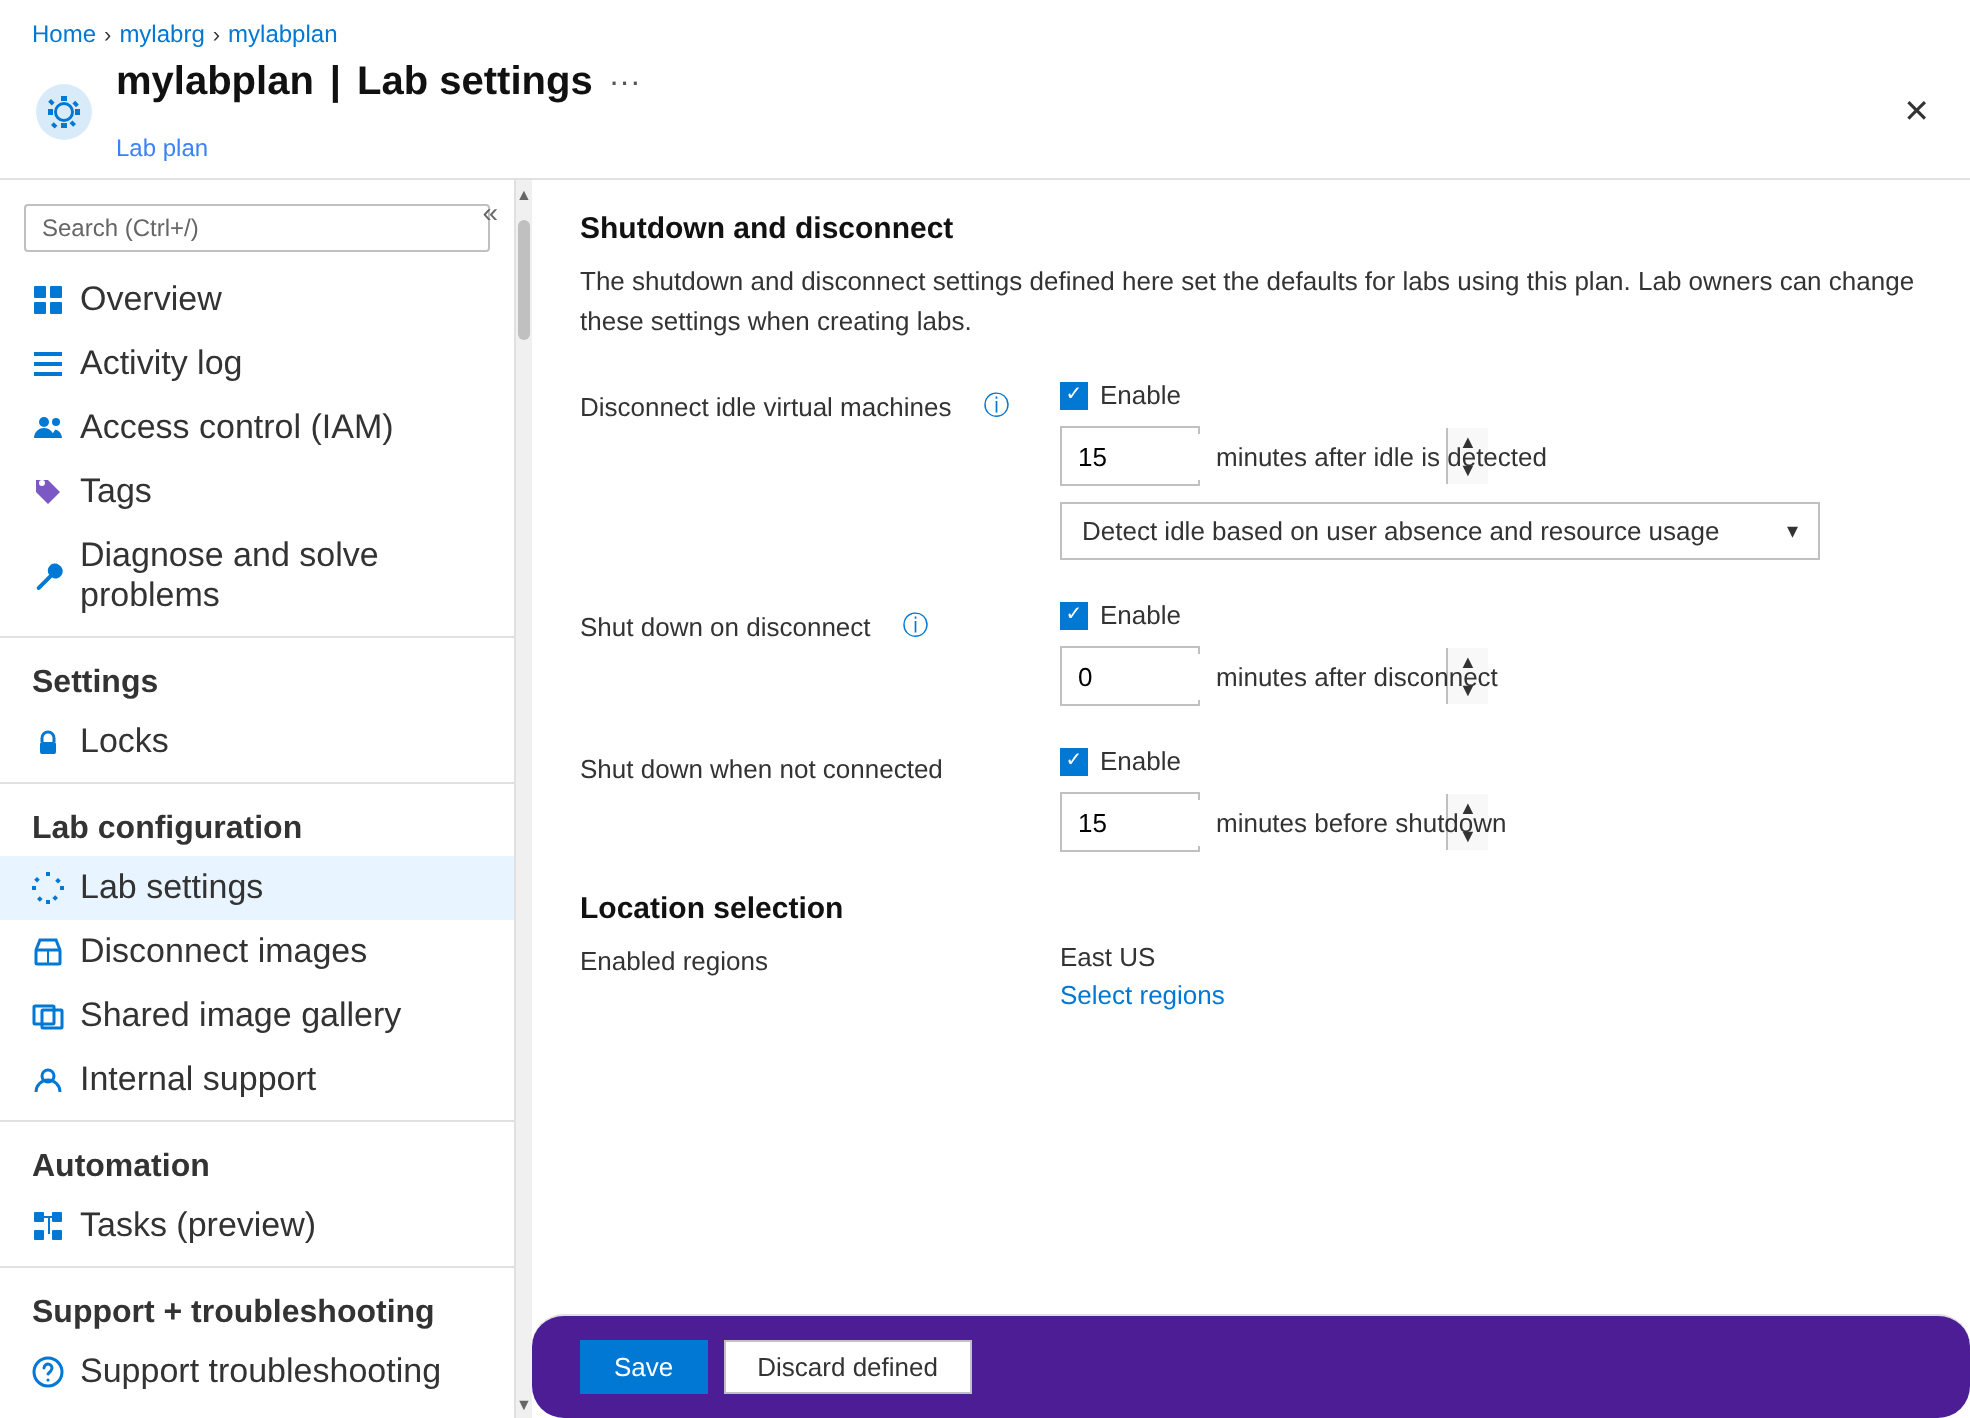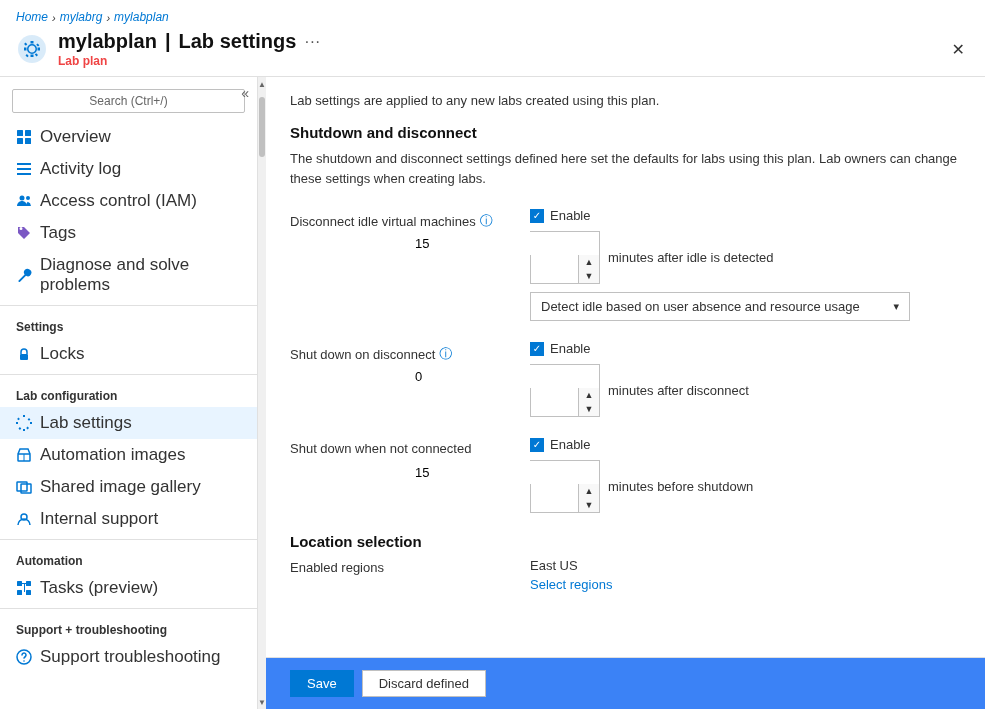--- a/index.html
+++ b/index.html
@@ -1,79 +1,79 @@
 <!DOCTYPE html>
 <html><head>
   <meta charset="utf-8">
   <style>
     * { box-sizing: border-box; margin: 0; padding: 0; }
     body { font-family: 'Segoe UI', Arial, sans-serif; font-size: 13px; color: #333; background: #fff; display: flex; flex-direction: column; height: 709px; width: 985px; overflow: hidden; }
 
     .top-bar { display: flex; align-items: center; justify-content: space-between; padding: 10px 16px 0 16px; }
-    .breadcrumb { display: flex; align-items: flex-end; gap: 4px; font-size: 12px; color: #0078d4; font-style: italic; }
+    .breadcrumb { display: flex; align-items: flex-end; gap: 4px; font-size: 12px; color: #0078d4; }
     .breadcrumb span { color: #333; }
     .breadcrumb a { color: #0078d4; text-decoration: none; }
     .breadcrumb-sep { color: #666; font-size: 11px; }
 
     .header { display: flex; align-items: center; padding: 6px 16px 8px 16px; border-bottom: 1px solid #e0e0e0; }
     .header-icon { width: 32px; height: 32px; margin-right: 10px; }
     .header-title-group { flex: 1; }
     .header-title { font-size: 20px; font-weight: 600; color: #111; display: flex; align-items: center; gap: 8px; }
-    .header-subtitle { font-size: 12px; color: #ef4444; margin-top: 1px; font-weight: bold; }
+    .header-subtitle { font-size: 12px; color: #3b82f6; margin-top: 14px; }
     .header-close { font-size: 16px; color: #333; cursor: pointer; background: none; border: none; padding: 4px; }
 
     .main-layout { display: flex; flex: 1; overflow: hidden; }
 
     
     .sidebar { width: 258px; min-width: 258px; border-right: 1px solid #e0e0e0; overflow-y: auto; padding: 8px 0; background: #fff; position: relative; }
     .sidebar-search { margin: 4px 12px 8px 12px; }
-    .sidebar-search input { width: 100%; border: 1px solid #c0c0c0; border-radius: 2px; padding: 4px 8px; font-size: 12px; color: #333; outline: none; text-align: center; }
+    .sidebar-search input { width: 100%; border: 1px solid #c0c0c0; border-radius: 2px; padding: 4px 8px; font-size: 12px; color: #333; outline: none; }
     .sidebar-search input::placeholder { color: #666; }
     .sidebar-collapse { position: absolute; top: 8px; right: 8px; cursor: pointer; color: #666; font-size: 14px; }
 
     .sidebar-item { display: flex; align-items: center; gap: 8px; padding: 6px 16px; cursor: pointer; color: #333; font-size: 17px; }
     .sidebar-item.active { background: #e8f4ff; font-weight: 500; }
     .sidebar-item-icon { width: 16px; height: 16px; display: flex; align-items: center; justify-content: center; flex-shrink: 0; }
 
-    .sidebar-section-label { font-size: 12px; font-weight: 600; color: #333; padding: 10px 16px 4px 16px; }
+    .sidebar-section-label { font-size: 16px; font-weight: 600; color: #333; padding: 10px 16px 4px 16px; }
     .sidebar-divider { border: none; border-top: 1px solid #e0e0e0; margin: 4px 0; }
 
     
     .content { flex: 1; overflow-y: auto; padding: 16px 24px; }
     .content-description { color: #333; font-size: 13px; margin-bottom: 16px; }
     .section-title { font-size: 15px; font-weight: 600; color: #111; margin-bottom: 8px; }
     .section-desc { font-size: 13px; color: #333; margin-bottom: 20px; line-height: 1.5; }
 
     .setting-row { display: flex; align-items: flex-start; margin-bottom: 20px; }
-    .setting-label { width: 240px; min-width: 240px; font-size: 13px; color: #333; padding-top: 4px; display: flex; align-items: center; gap: 4px; }
+    .setting-label { width: 240px; min-width: 240px; font-size: 13px; color: #333; padding-top: 4px; display: flex; align-items: center; gap: 16px; }
     .setting-info-icon { color: #0078d4; font-size: 13px; cursor: pointer; }
     .setting-controls { flex: 1; display: flex; flex-direction: column; gap: 8px; }
 
     .checkbox-row { display: flex; align-items: center; gap: 6px; }
     .checkbox-blue { width: 14px; height: 14px; background: #0078d4; border: 1px solid #0078d4; display: flex; align-items: center; justify-content: center; flex-shrink: 0; }
     .checkbox-blue::after { content: '✓'; color: #fff; font-size: 10px; line-height: 1; }
     .checkbox-label { font-size: 13px; color: #333; }
     .input-with-unit { display: flex; align-items: center; gap: 8px; }
-    .spinner-wrap { display: flex; align-items: flex-end; border: 1px solid #c0c0c0; width: 70px; flex-direction: column; }
+    .spinner-wrap { display: flex; align-items: center; border: 1px solid #c0c0c0; width: 70px; }
     .spinner-value { flex: 1; border: none; padding: 4px 8px; font-size: 13px; outline: none; text-align: left; }
     .spinner-arrows { display: flex; flex-direction: column; border-left: 1px solid #c0c0c0; }
     .spinner-arrow { width: 20px; height: 14px; display: flex; align-items: center; justify-content: center; cursor: pointer; background: #f8f8f8; font-size: 9px; color: #333; border: none; line-height: 1; }
     .unit-label { font-size: 13px; color: #333; }
 
     .dropdown-select { display: flex; align-items: center; border: 1px solid #c0c0c0; padding: 6px 10px; width: 380px; cursor: pointer; background: #fff; justify-content: space-between; font-size: 13px; }
     .dropdown-arrow { color: #333; font-size: 11px; }
 
     .location-section { margin-top: 8px; }
     .location-row { display: flex; align-items: flex-start; margin-bottom: 4px; }
     .location-label { width: 240px; min-width: 240px; font-size: 13px; color: #333; padding-top: 2px; }
     .location-values { display: flex; flex-direction: column; gap: 4px; }
     .location-value { font-size: 13px; color: #333; }
     .select-regions-link { color: #0078d4; font-size: 13px; cursor: pointer; text-decoration: none; }
 
-    .content-footer { display: flex; align-items: flex-start; gap: 8px; padding: 12px 24px; border-top: 1px solid #e0e0e0; background: #3b82f6; }
+    .content-footer { display: flex; align-items: flex-start; gap: 8px; padding: 12px 24px; border-top: 1px solid #e0e0e0; background: #4c1d95; border-radius: 16px; }
     .btn-save { background: #0078d4; color: #fff; border: 1px solid #0078d4; padding: 5px 16px; font-size: 13px; cursor: pointer; }
     .btn-discard { background: #fff; color: #333; border: 1px solid #c0c0c0; padding: 5px 16px; font-size: 13px; cursor: pointer; }
 
     
     .sidebar::-webkit-scrollbar, .content::-webkit-scrollbar { width: 6px; }
     .sidebar::-webkit-scrollbar-thumb, .content::-webkit-scrollbar-thumb { background: #c0c0c0; border-radius: 3px; }
 
     
     .scroll-track { width: 8px; background: #f0f0f0; position: relative; }
     .scroll-thumb { width: 6px; height: 60px; background: #c0c0c0; border-radius: 3px; position: absolute; top: 20px; left: 1px; }
@@ -199,21 +199,21 @@
       <span>Lab settings</span>
     </div>
     <div class="sidebar-item">
       <div class="sidebar-item-icon">
         <svg width="16" height="16" viewBox="0 0 16 16" fill="#0078d4">
             <rect x="2" y="7" width="12" height="7" rx="0.5" fill="none" stroke="#0078d4" stroke-width="1.5"></rect>
             <path d="M2 7l2-5h8l2 5" fill="none" stroke="#0078d4" stroke-width="1.5"></path>
             <line x1="8" y1="7" x2="8" y2="14" stroke="#0078d4" stroke-width="1"></line>
           </svg>
       </div>
-      <span>Automation images</span>
+      <span>Disconnect images</span>
     </div>
     <div class="sidebar-item">
       <div class="sidebar-item-icon">
         <svg width="16" height="16" viewBox="0 0 16 16" fill="#0078d4">
             <rect x="1" y="3" width="10" height="9" rx="0.5" fill="none" stroke="#0078d4" stroke-width="1.5"></rect>
             <rect x="5" y="5" width="10" height="9" rx="0.5" fill="none" stroke="#0078d4" stroke-width="1.5"></rect>
           </svg>
       </div>
       <span>Shared image gallery</span>
     </div>
@@ -260,21 +260,20 @@
   </div>
 
   <div class="scroll-track">
     <div class="scroll-arrow">▲</div>
     <div class="scroll-thumb"></div>
     <div class="scroll-arrow" style="position:absolute; bottom:0; left:0;">▼</div>
   </div>
 
   <div style="flex:1; display:flex; flex-direction:column; overflow:hidden;">
     <div class="content">
-      <p class="content-description">Lab settings are applied to any new labs created using this plan.</p>
 
       <div>
         <div class="section-title">Shutdown and disconnect</div>
         <p class="section-desc">The shutdown and disconnect settings defined here set the defaults for labs using this plan. Lab owners can change these settings when creating labs.</p>
 
         <div class="setting-row">
           <div class="setting-label">
             <span>Disconnect idle virtual machines</span>
             <span class="setting-info-icon">ⓘ</span>
           </div>

